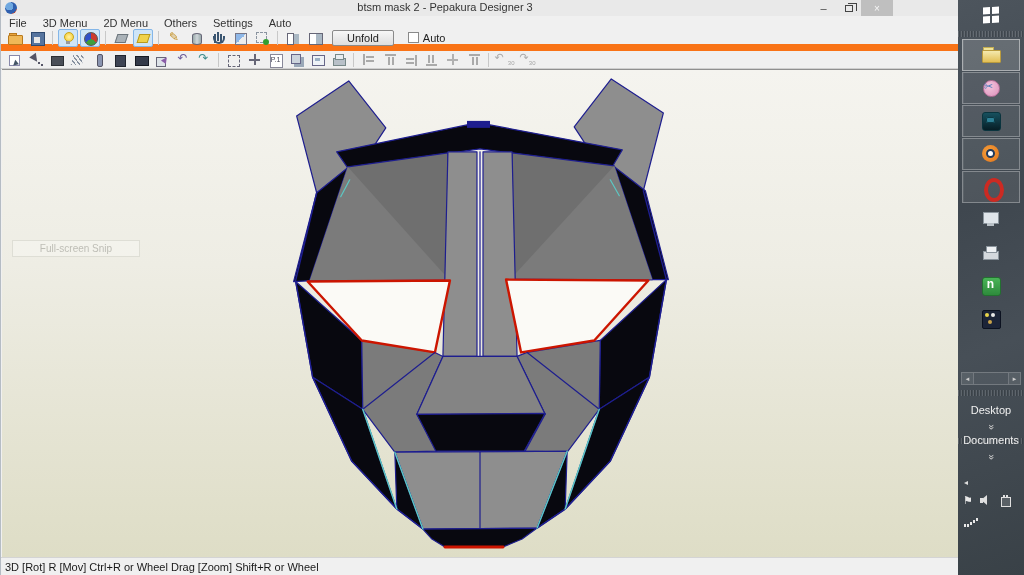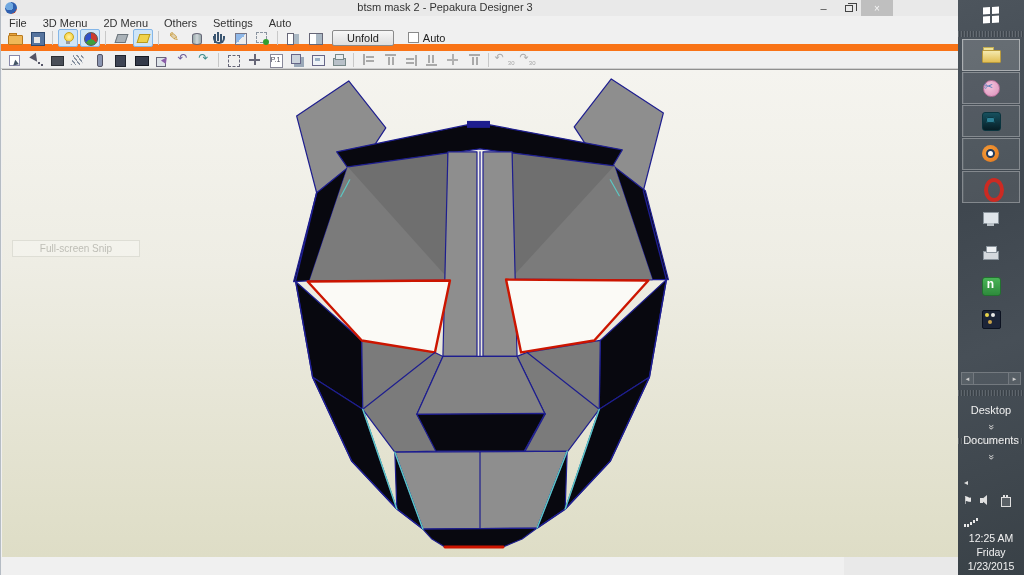--- a/index.html
+++ b/index.html
@@ -368,20 +368,23 @@
           <polyline points="564,382 534,459" fill="none" stroke="#5cc8c4" stroke-width="1.4" stroke-linecap="round"></polyline>
           <polyline points="477,383 477,459" fill="none" stroke="#1e1e8f" stroke-width="1.2" stroke-linecap="round"></polyline>
           <polyline points="477,82 477,287" fill="none" stroke="#1e1e8f" stroke-width="1.2" stroke-linecap="round"></polyline>
           <polyline points="338,127 347,110" fill="none" stroke="#5cc8c4" stroke-width="1.2" stroke-linecap="round"></polyline>
           <polyline points="616,126 607,110" fill="none" stroke="#5cc8c4" stroke-width="1.2" stroke-linecap="round"></polyline>
           <polyline points="442,478 500,478" fill="none" stroke="#cc1500" stroke-width="3" stroke-linecap="round"></polyline>
         </svg>
       <div class="ghost">Full-screen Snip</div>
     </div>
 
+    <div class="statusbar">
+      <span>3D [Rot] R [Mov] Ctrl+R or Wheel Drag [Zoom] Shift+R or Wheel</span>
+    </div>
   </div>
 
   <div id="taskbar">
     <div id="startbtn">
       <span class="winlogo"></span>
     </div>
     <div class="rib" style="position:absolute;left:0;top:31px;width:66px;"></div>
 
     <div id="tb-apps">
         <div class="tapp boxed activebox">
@@ -431,19 +434,14 @@
     </div>
 
     <div id="tray-expand">◂</div>
     <div id="tray">
       <span class="flagicn">⚑</span>
       <span class="volicn"></span>
       <span class="powicn"></span>
     </div>
     <div id="netbars"></div>
 
-    <div id="clock">
-      <div>12:25 AM</div>
-      <div>Friday</div>
-      <div>1/23/2015</div>
-    </div>
   </div>
 </div>
 
 </body></html>

